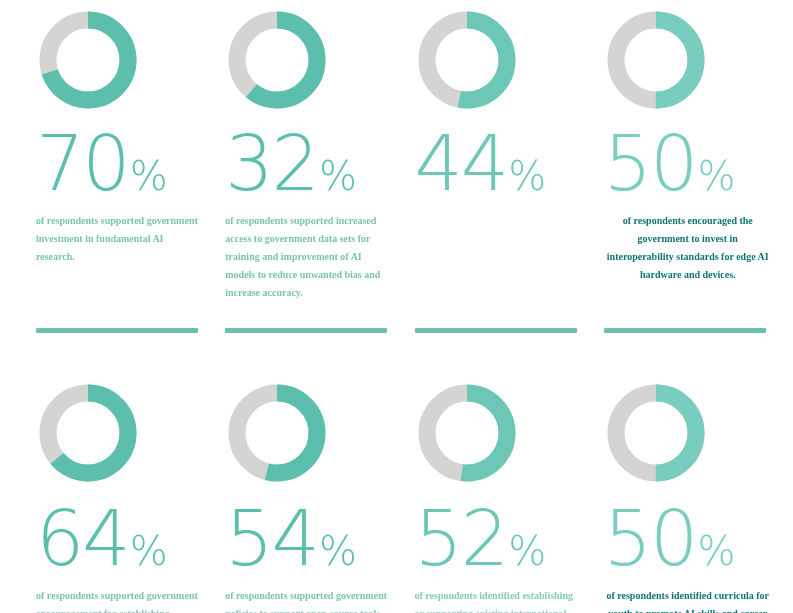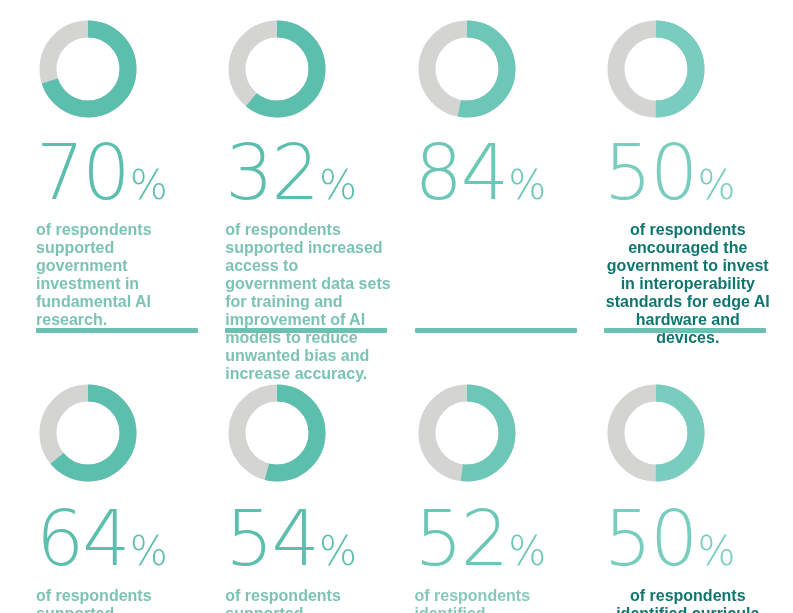--- a/index.html
+++ b/index.html
@@ -21,21 +21,21 @@
     height: 613px;
     background: #ffffff;
   }
 
   .row {
     position: absolute;
     left: 0;
     width: 793px;
     display: flex;
   }
-  .row-top { top: 9px; height: 318px; }
+  .row-top { top: 0; height: 318px; }
   .row-bottom { top: 371px; height: 255px; }
 
   .divider-row {
     position: absolute;
     top: 328px;
     left: 0;
     width: 793px;
     height: 8px;
     display: flex;
   }
@@ -89,23 +89,23 @@
     font-weight: 300;
   }
 
   
   .tone-light .stat-number { color: #6cc7b7; }
   .tone-lighter .stat-number { color: #78cdbe; }
 
   
   .stat-caption {
     color: #7cc3b4;
-    font-family: Liberation Sans, sans-serif;
+    font-family: Liberation Serif, serif;
     font-weight: 600;
-    font-size: 16px;
+    font-size: 10px;
     line-height: 18px;
     width: 168px;
     margin-top: 10px;
     white-space: pre-line;
   }
   .tone-light .stat-caption { color: #86c9bb; }
   .tone-lighter .stat-caption { color: #0f766e; }
 
   
   .divider-cell {
@@ -156,21 +156,21 @@
     </div>
 
     <div class="cell c2 tone-light">
       <div class="donut-wrap">
         <svg class="donut-svg" viewBox="0 0 104 104">
           <circle cx="52" cy="52" r="40" fill="none" stroke="#d4d4d3" stroke-width="17"></circle>
           <circle class="donut-arc" cx="52" cy="52" r="40" fill="none" stroke="#6cc7b7" stroke-width="17" stroke-dasharray="133.20352851220724 118.1238837749762" stroke-dashoffset="0"></circle>
         </svg>
       </div>
       <div class="stat-number">
-        <span>84</span>
+        <span>44</span>
           <span class="pct">%</span>
       </div>
     </div>
 
     <div class="cell c3 tone-lighter">
       <div class="donut-wrap">
         <svg class="donut-svg" viewBox="0 0 104 104">
           <circle cx="52" cy="52" r="40" fill="none" stroke="#d4d4d3" stroke-width="17"></circle>
           <circle class="donut-arc" cx="52" cy="52" r="40" fill="none" stroke="#78cdbe" stroke-width="17" stroke-dasharray="125.66370614359172 125.66370614359172" stroke-dashoffset="0"></circle>
         </svg>

